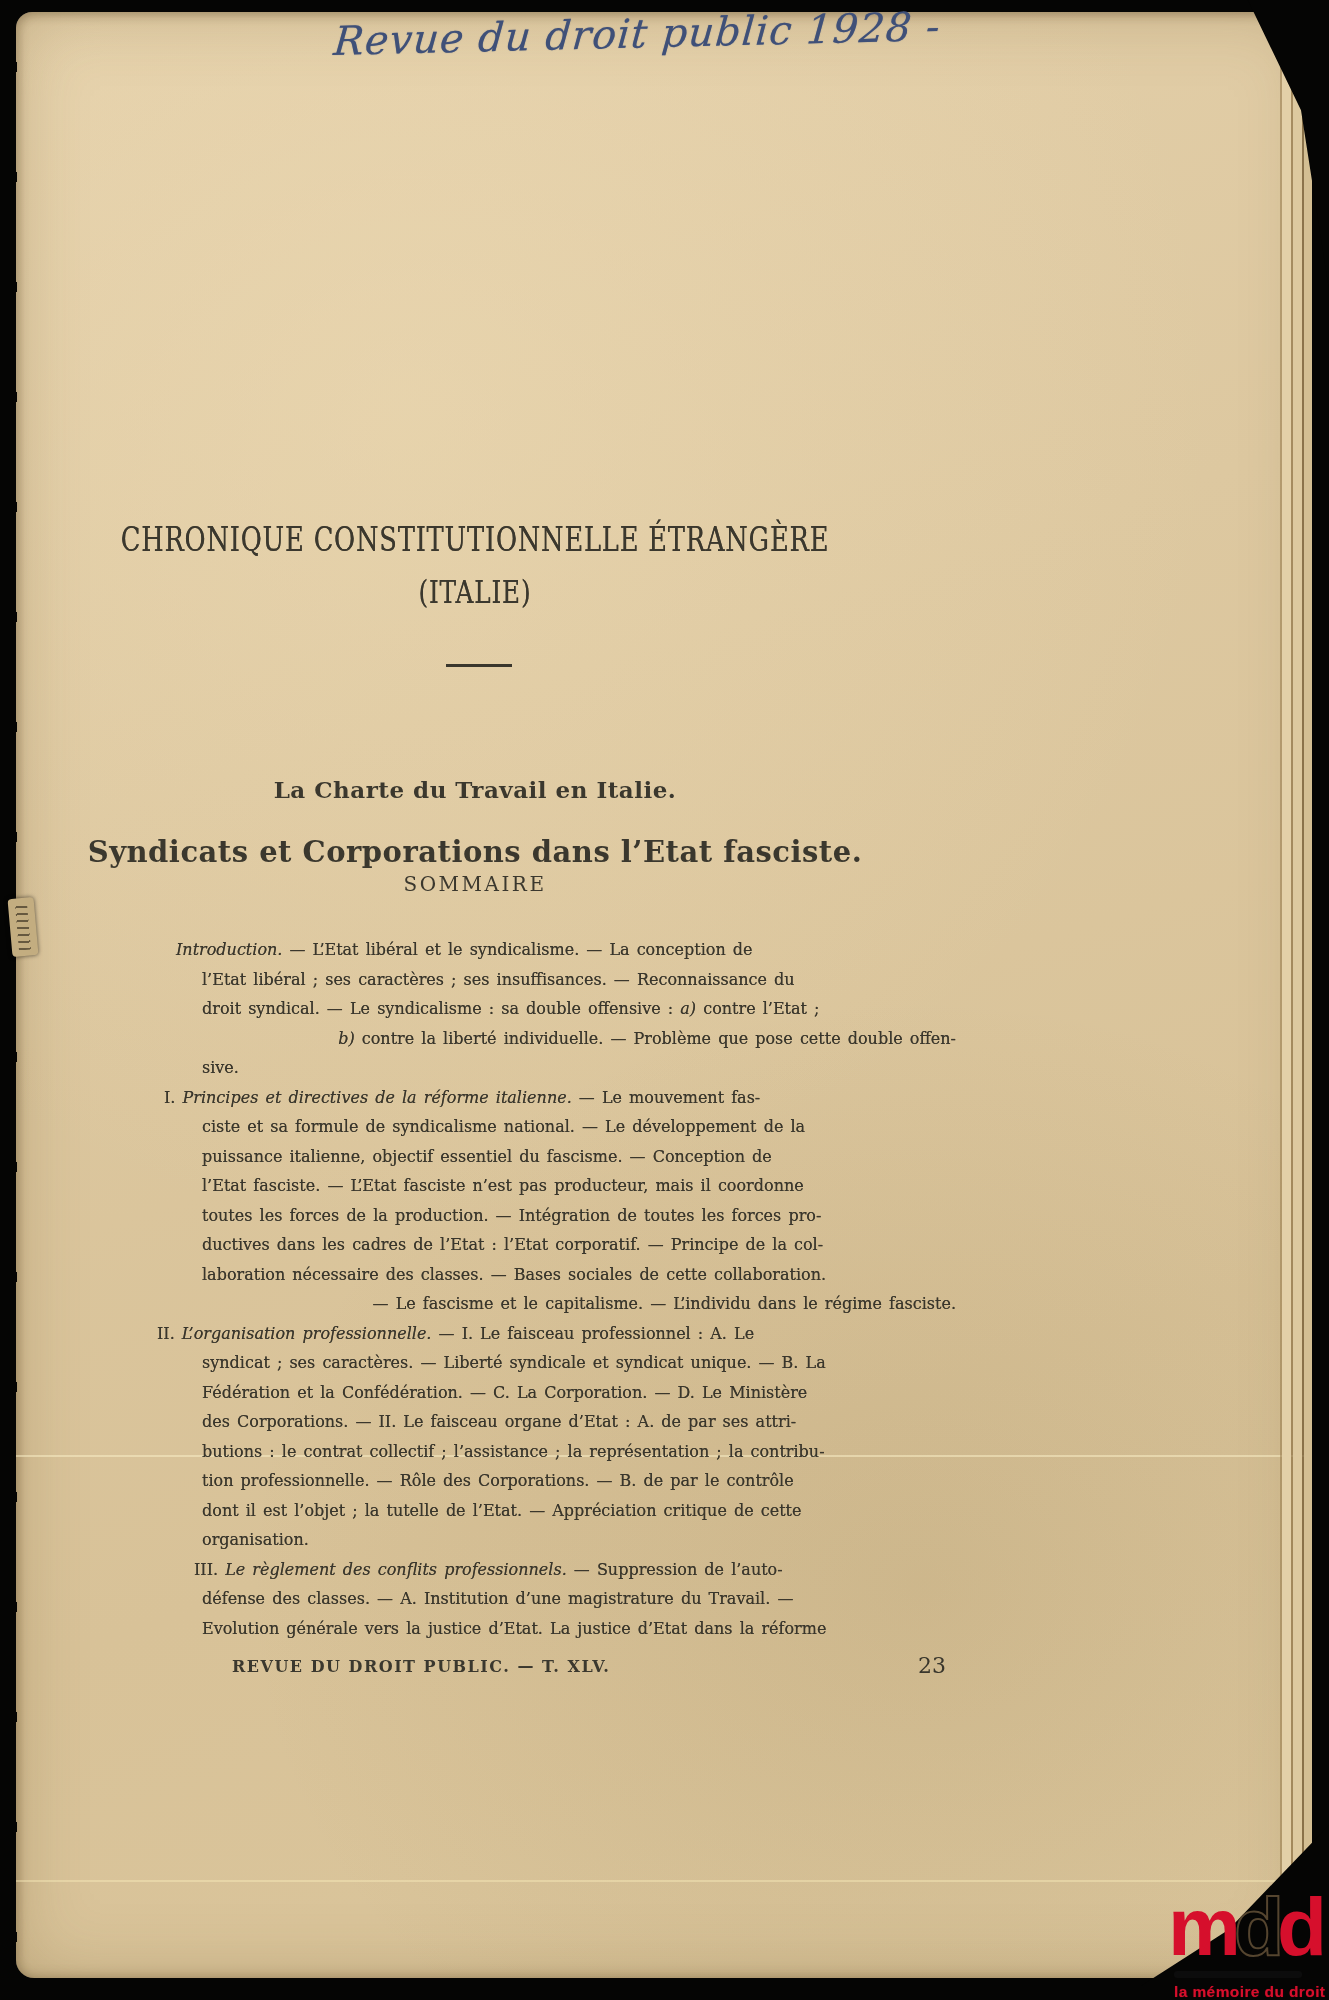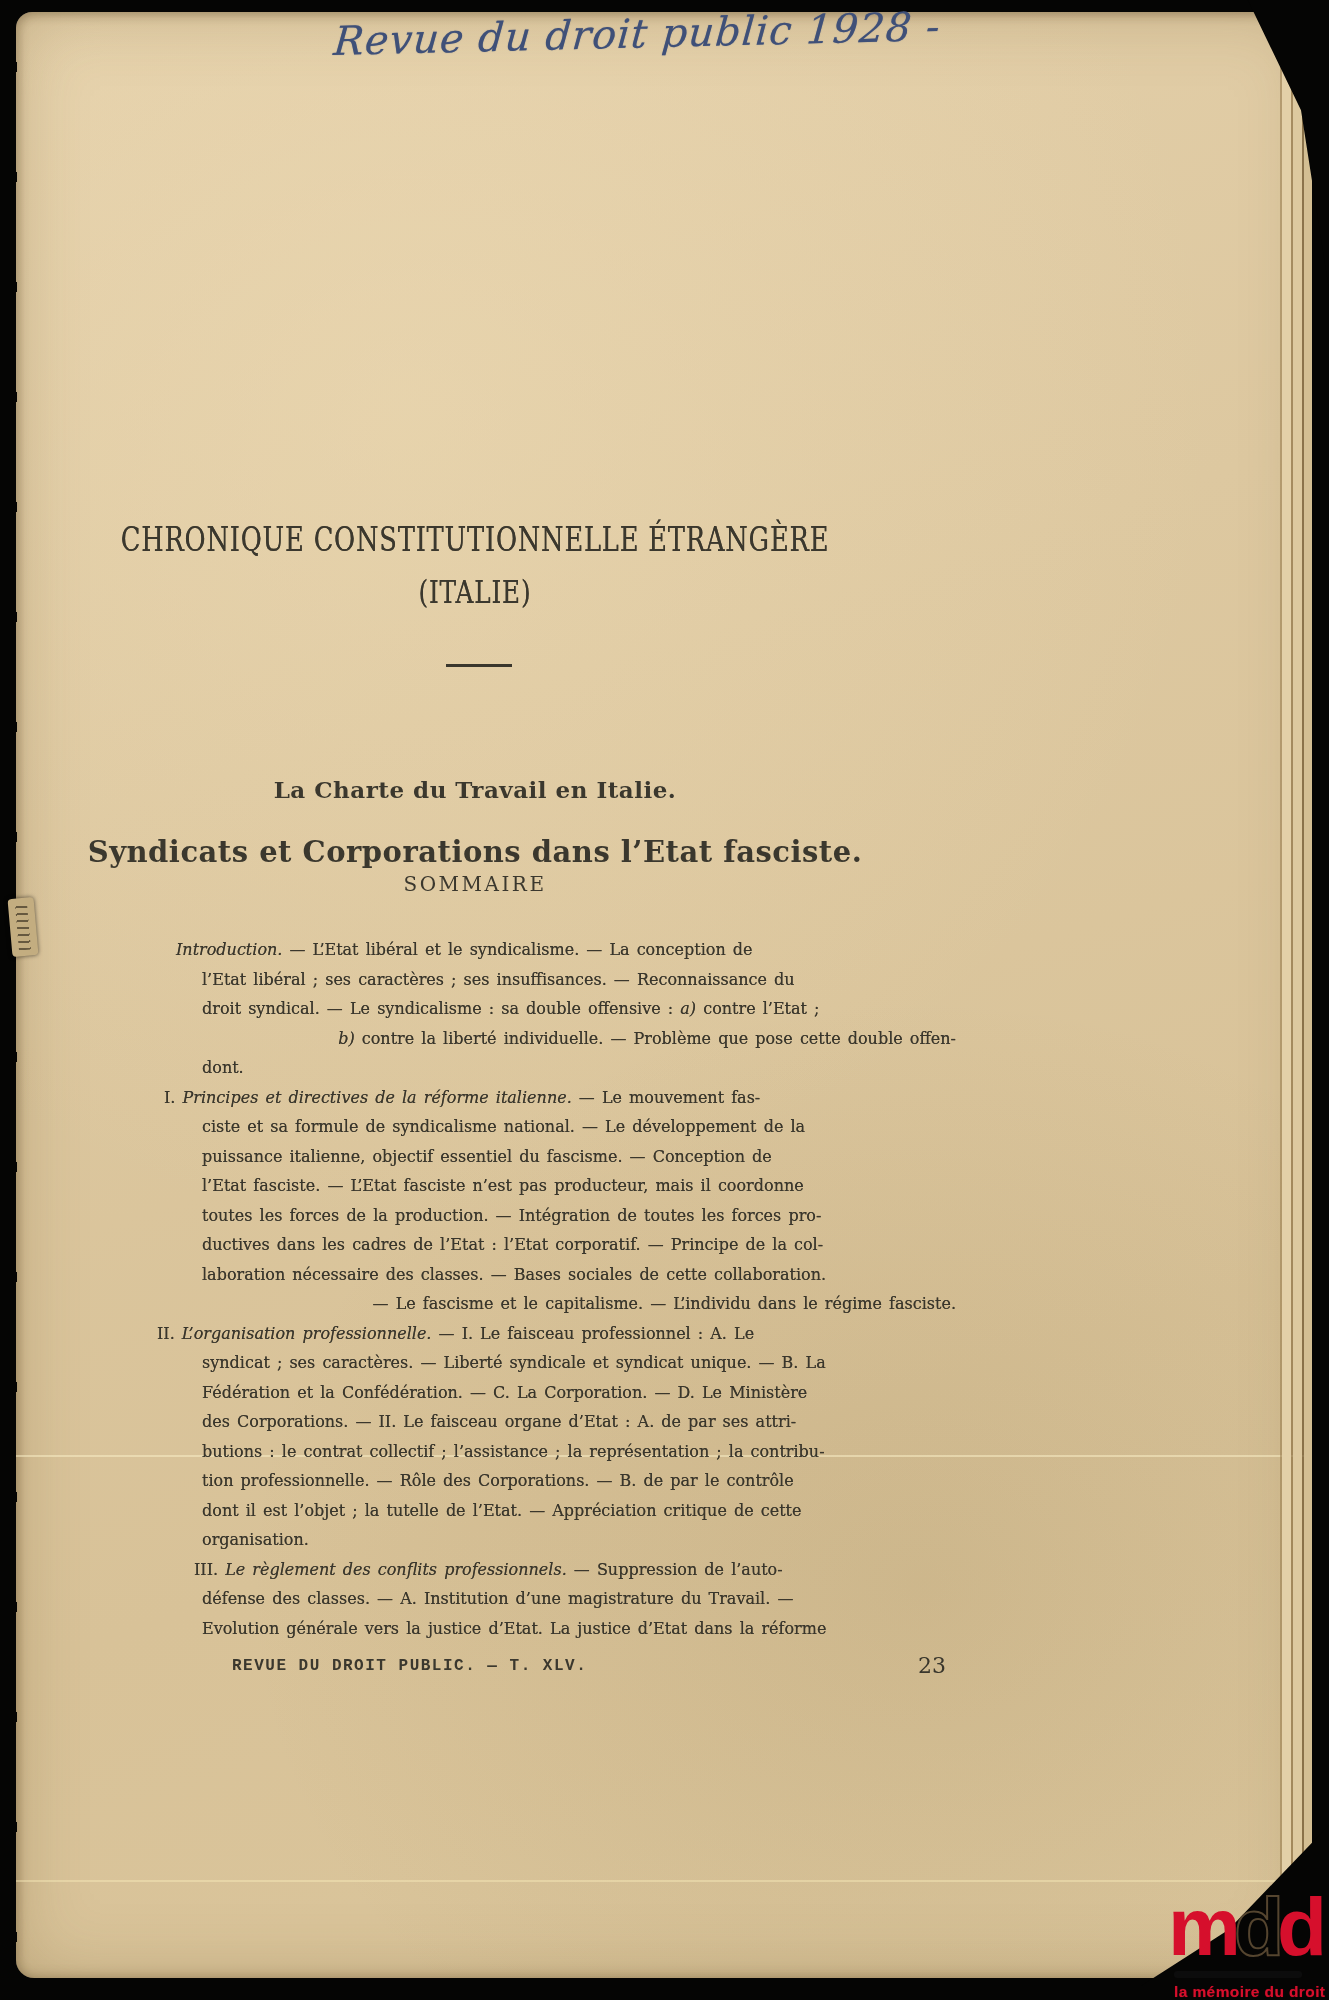--- a/index.html
+++ b/index.html
@@ -78,21 +78,21 @@
   .first{padding-left:26px;}
   .cont{padding-left:52px;}
   .out{padding-left:8px;text-align:right;}
   .l1{padding-left:14px;}
   .l2{padding-left:7px;}
   .l3{padding-left:0;margin-left:44px;}
 
   
   .footer-left{
     position:absolute;left:216px;top:1645px;font-size:16px;letter-spacing:1.5px;
-    font-weight:bold;color:#3b382e;white-space:nowrap;font-family:Liberation Mono, monospace;
+    font-weight:bold;color:#3b382e;white-space:nowrap;
   }
   .page-number{position:absolute;left:902px;top:1641px;font-size:22px;color:#39362c;}
 
   
   .spine-fragment{
     position:absolute;left:10px;top:898px;width:26px;height:58px;background:#c3ad80;
     border-radius:4px;transform:rotate(-5deg);box-shadow:0 0 4px rgba(0,0,0,.6);
   }
   .spine-fragment::after{
     content:"";position:absolute;inset:6px 7px;opacity:.75;
@@ -128,21 +128,21 @@
     <div class="head subtitle-1">La Charte du Travail en Italie.</div>
     <div class="head subtitle-2">Syndicats et Corporations dans l’Etat fasciste.</div>
 
     <div class="head sommaire-heading">SOMMAIRE</div>
 
     <div class="sommaire">
         <div class="som-line first"><span class="it">Introduction.</span><span> — L’Etat libéral et le syndicalisme. — La conception de</span></div>
         <div class="som-line cont"><span>l’Etat libéral ; ses caractères ; ses insuffisances. — Reconnaissance du</span></div>
         <div class="som-line cont"><span>droit syndical. — Le syndicalisme : sa double offensive : </span><span class="it">a)</span><span> contre l’Etat ;</span></div>
         <div class="som-line out"><span class="it">b)</span><span> contre la liberté individuelle. — Problème que pose cette double offen-</span></div>
-        <div class="som-line cont"><span>dont.</span></div>
+        <div class="som-line cont"><span>sive.</span></div>
         <div class="som-line l1"><span>I. </span><span class="it">Principes et directives de la réforme italienne.</span><span> — Le mouvement fas-</span></div>
         <div class="som-line cont"><span>ciste et sa formule de syndicalisme national. — Le développement de la</span></div>
         <div class="som-line cont"><span>puissance italienne, objectif essentiel du fascisme. — Conception de</span></div>
         <div class="som-line cont"><span>l’Etat fasciste. — L’Etat fasciste n’est pas producteur, mais il coordonne</span></div>
         <div class="som-line cont"><span>toutes les forces de la production. — Intégration de toutes les forces pro-</span></div>
         <div class="som-line cont"><span>ductives dans les cadres de l’Etat : l’Etat corporatif. — Principe de la col-</span></div>
         <div class="som-line cont"><span>laboration nécessaire des classes. — Bases sociales de cette collaboration.</span></div>
         <div class="som-line out"><span>— Le fascisme et le capitalisme. — L’individu dans le régime fasciste.</span></div>
         <div class="som-line l2"><span>II. </span><span class="it">L’organisation professionnelle.</span><span> — I. Le faisceau professionnel : A. Le</span></div>
         <div class="som-line cont"><span>syndicat ; ses caractères. — Liberté syndicale et syndicat unique. — B. La</span></div>

